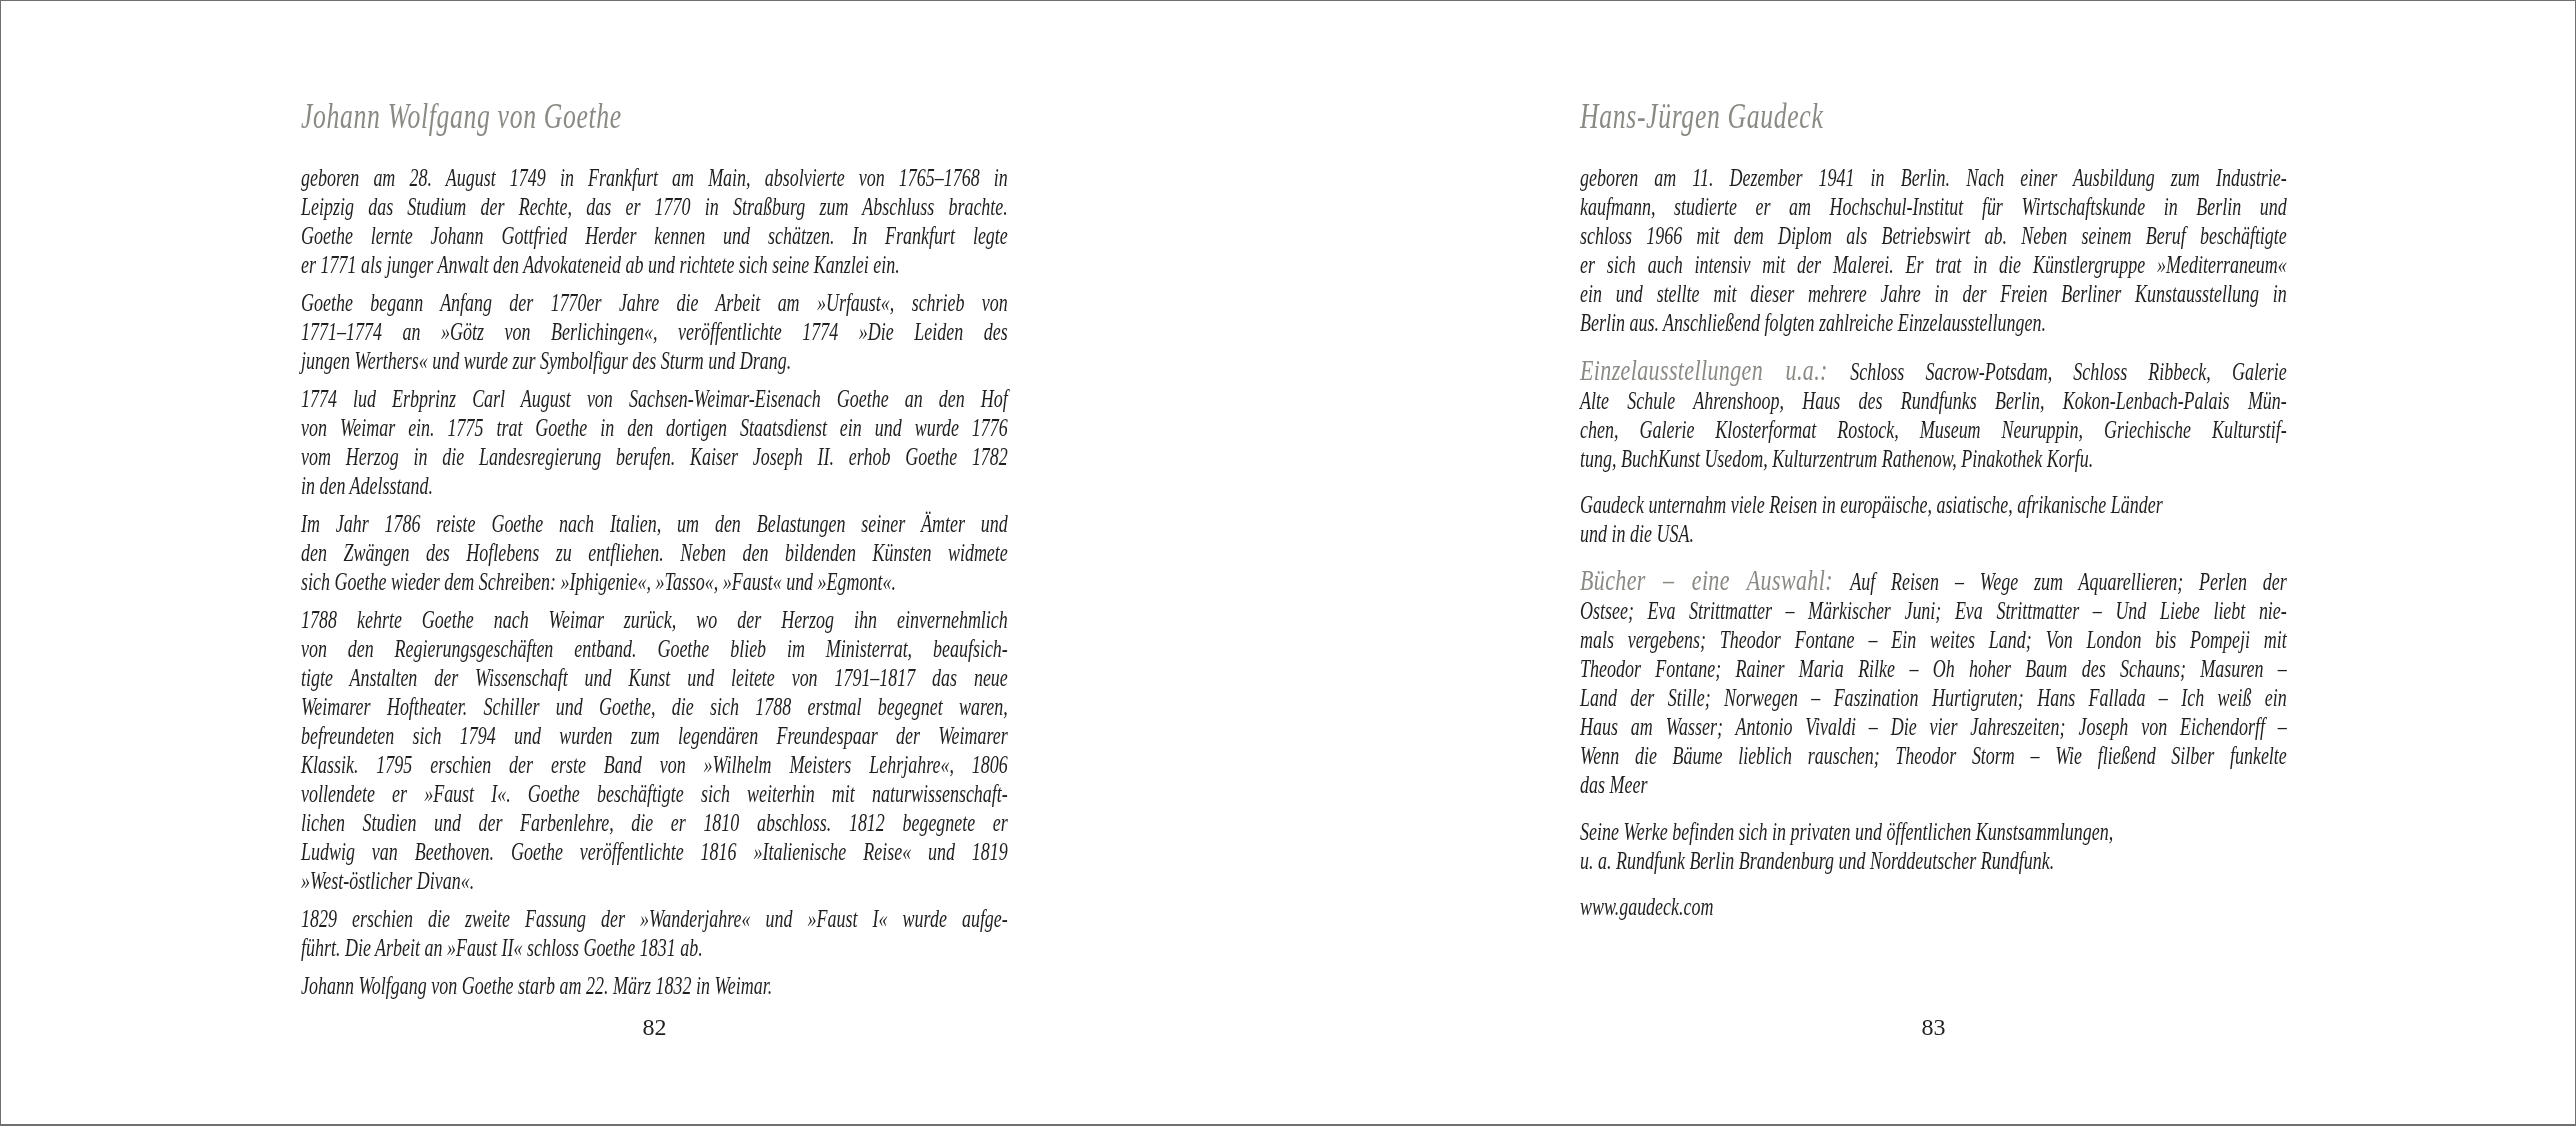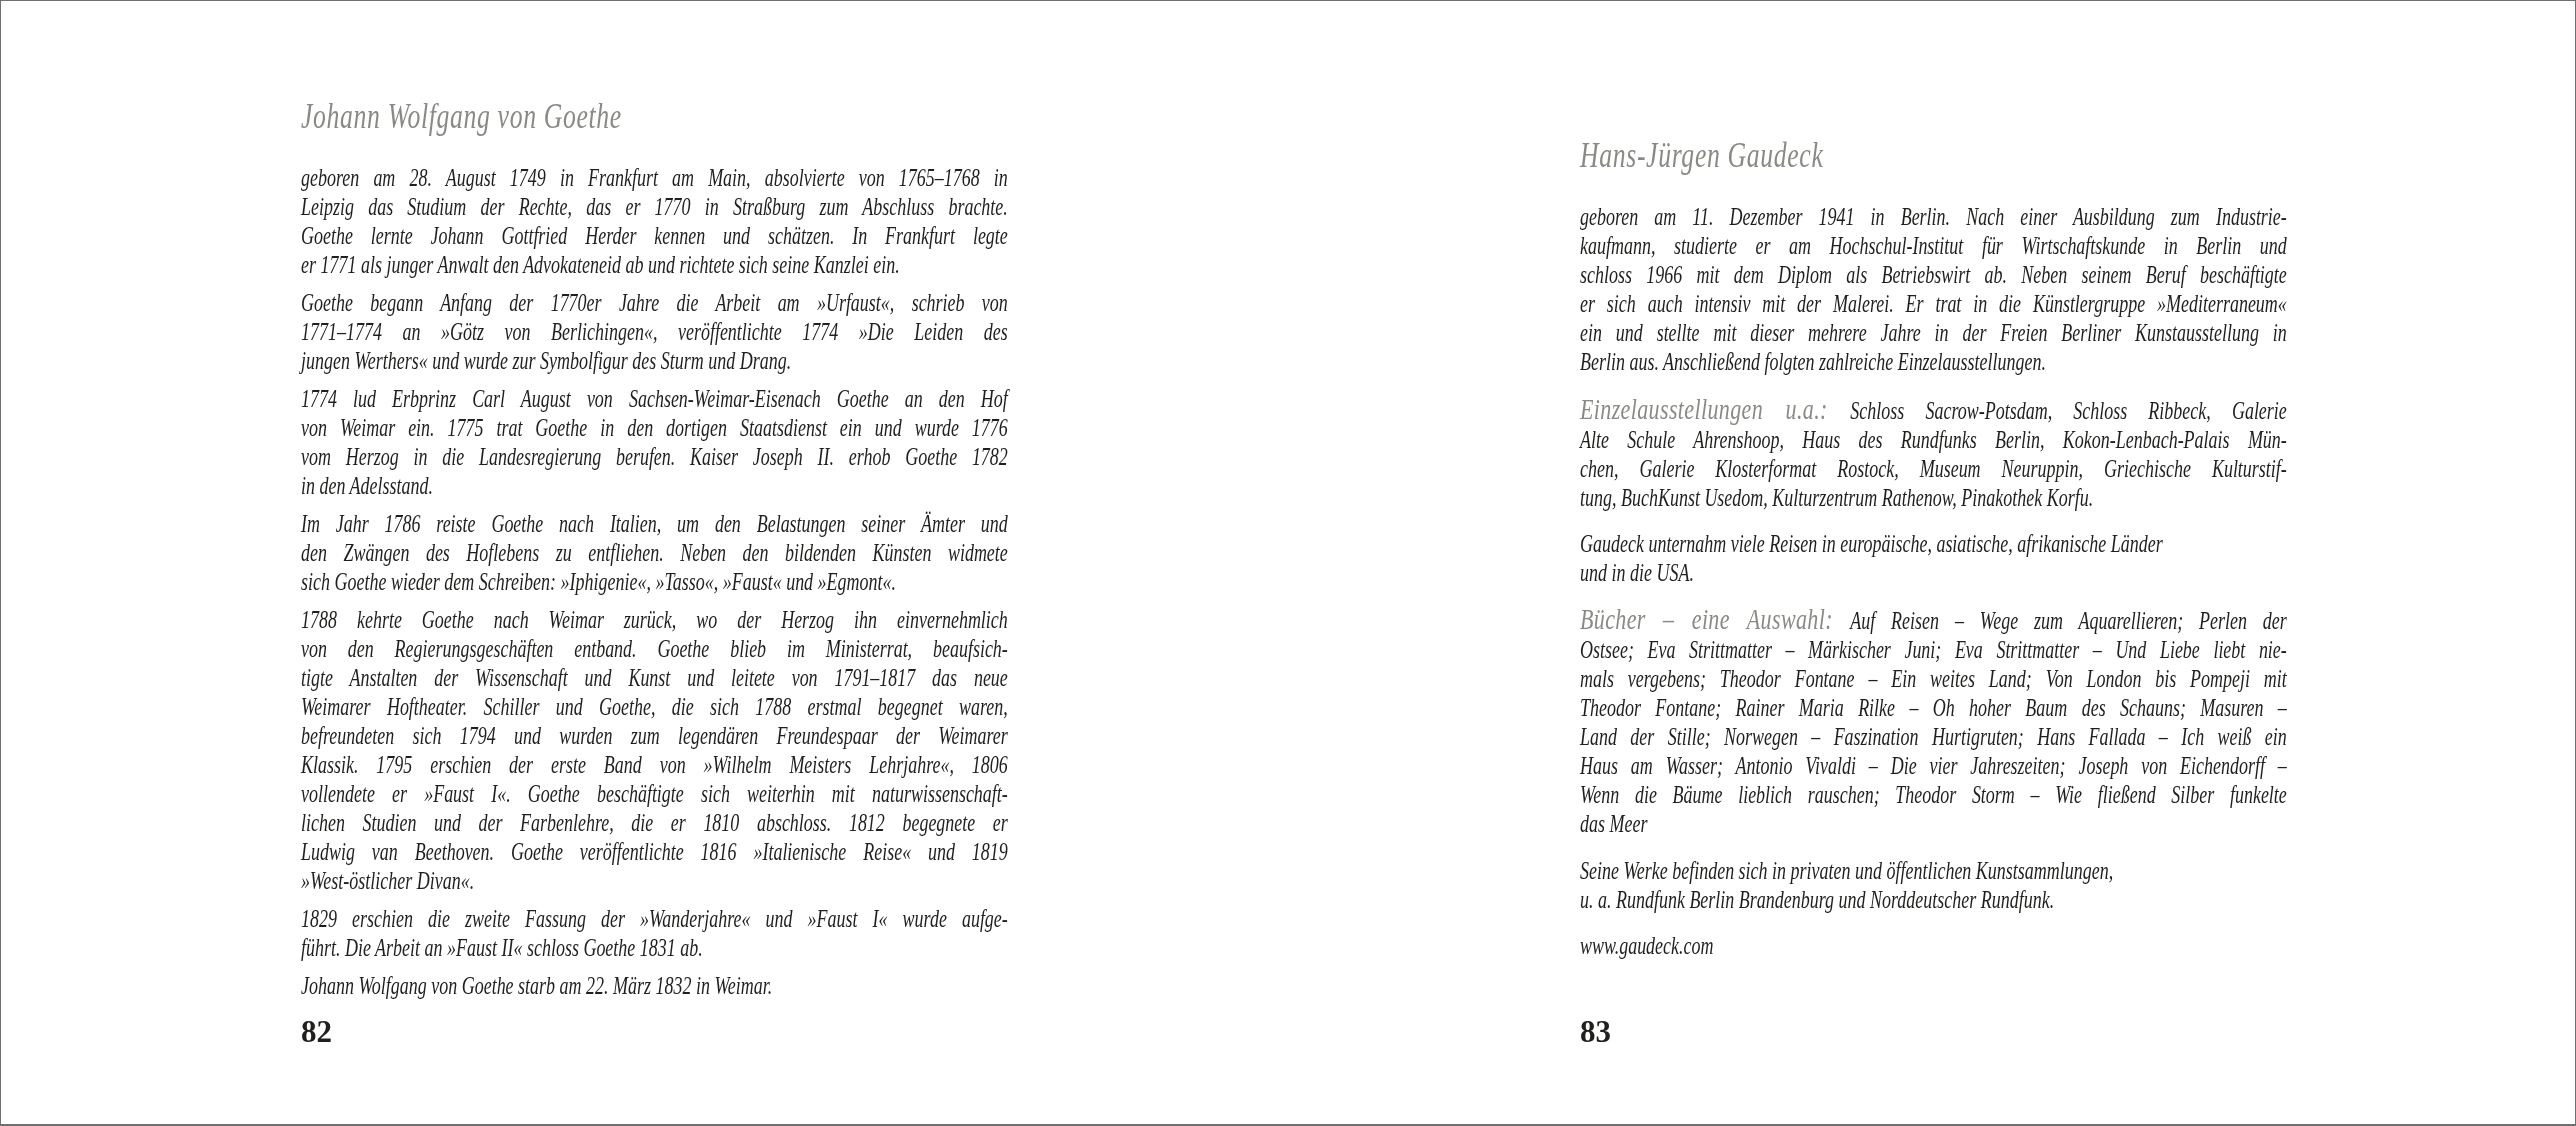--- a/index.html
+++ b/index.html
@@ -12,21 +12,21 @@
   }
   .frame {
     position: absolute; inset: 0;
     border: 1.8px solid #6f6f6f;
     border-bottom-width: 3.6px;
     pointer-events: none;
     box-sizing: border-box;
   }
   .col { position: absolute; top: 96px; font-style: italic; }
   .col-left  { left: 301px; width: 707px; }
-  .col-right { left: 1580px; width: 707px; margin-top: 39px; }
+  .col-right { left: 1580px; width: 707px; }
   .condense {
     width: 963px;
     transform: scaleX(0.734);
     transform-origin: 0 0;
   }
   h1.title {
     margin: 0; padding: 0;
     font-weight: normal;
     font-size: 35px;
     line-height: 42px;
@@ -41,24 +41,23 @@
   .line.j { text-align: justify; text-align-last: justify; }
   .lead {
     font-size: 30px;
     color: #8a8a85;
     letter-spacing: 0.5px;
   }
   .pagenum {
     position: absolute;
     top: 1014px;
     width: 707px;
-    text-align: left;
-    font-size: 31px;
+    text-align: center;
+    font-size: 24px;
     color: #201f1d;
-    font-weight: bold;
   }
   .pagenum-left  { left: 301px; }
   .pagenum-right { left: 1580px; }
 </style>
 </head>
 <body>
 
 <div class="frame"></div>
 
 <section class="col col-left">

